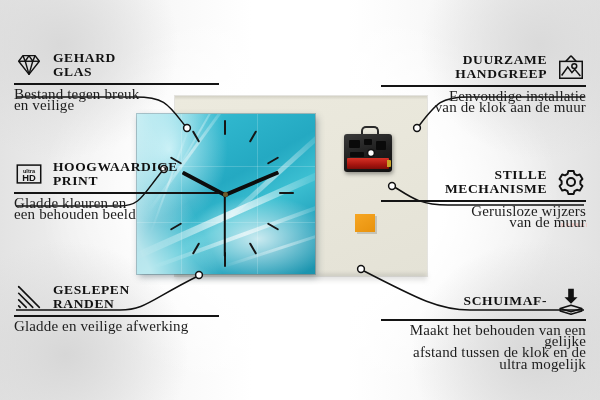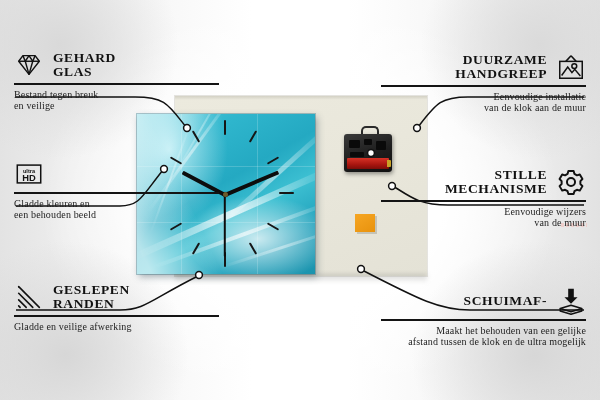--- a/index.html
+++ b/index.html
@@ -97,21 +97,21 @@
   .icon{width:30px;height:30px;flex:0 0 30px;display:block;}
   .title{
     font-family:"Liberation Serif", serif;
     font-weight:bold;font-size:13.5px;line-height:14.5px;letter-spacing:.6px;
     color:#111;text-transform:uppercase;
   }
   .feature.right .title{text-align:right;font-family:Liberation Serif, serif;}
   .rule{height:1.6px;background:#141414;margin:3px 0 4px 0;width:100%;}
   .desc{
     font-family:"Liberation Serif", serif;
-    font-size:10px;line-height:11.4px;color:#1d1d1d;letter-spacing:.15px;
+    font-size:15px;line-height:11.4px;color:#1d1d1d;letter-spacing:.15px;
   }
   .feature.right .desc{text-align:right;}
 
   #f-gehard{left:14px;top:50px;}
   #f-print{left:14px;top:159px;}
   #f-randen{left:14px;top:282px;}
   #f-handgreep{left:381px;top:52px;}
   #f-mechanisme{left:381px;top:167px;}
   #f-spacer{left:381px;top:286px;}
 </style>
@@ -224,20 +224,24 @@
     </div>
   </div>
 
   <div class="feature left" id="f-print">
     <div class="head">
       <svg class="icon" viewBox="0 0 32 32">
         <rect x="3.5" y="6.5" width="25" height="19" fill="none" stroke="#111" stroke-width="1.6"></rect>
         <text x="16" y="15" text-anchor="middle" font-family="Liberation Sans, sans-serif" font-size="6" font-weight="bold" fill="#111">ultra</text>
         <text x="16" y="23.5" text-anchor="middle" font-family="Liberation Sans, sans-serif" font-size="10" font-weight="bold" fill="#111">HD</text>
       </svg>
+      <div class="title">
+        <div>HOOGWAARDIGE</div>
+        <div>PRINT</div>
+      </div>
     </div>
     <div class="rule"></div>
     <div class="desc">
       <div>Gladde kleuren en</div>
       <div>een behouden beeld</div>
     </div>
   </div>
 
   <div class="feature left" id="f-randen">
     <div class="head">
@@ -290,21 +294,21 @@
       </div>
       <svg class="icon" viewBox="0 0 32 32">
         <g fill="none" stroke="#111" stroke-width="2.1" stroke-linejoin="round">
           <path d="M13.2,4.3 h5.6 l0.9,3.1 2.6,1.5 3.1,-0.9 2.8,4.8 -2.2,2.3 0,3 2.2,2.3 -2.8,4.8 -3.1,-0.9 -2.6,1.5 -0.9,3.1 h-5.6 l-0.9,-3.1 -2.6,-1.5 -3.1,0.9 -2.8,-4.8 2.2,-2.3 0,-3 -2.2,-2.3 2.8,-4.8 3.1,0.9 2.6,-1.5 Z"></path>
           <circle cx="16" cy="16" r="4.3"></circle>
         </g>
       </svg>
     </div>
     <div class="rule"></div>
     <div class="desc">
-      <div>Eenvoudige wijzers</div>
+      <div>Geruisloze wijzers</div>
       <div>van de muur</div>
     </div>
   </div>
 
   <div class="feature right" id="f-spacer">
     <div class="head">
       <div class="title">
         <div>SCHUIMAF-</div>
       </div>
       <svg class="icon" viewBox="0 0 32 32">

